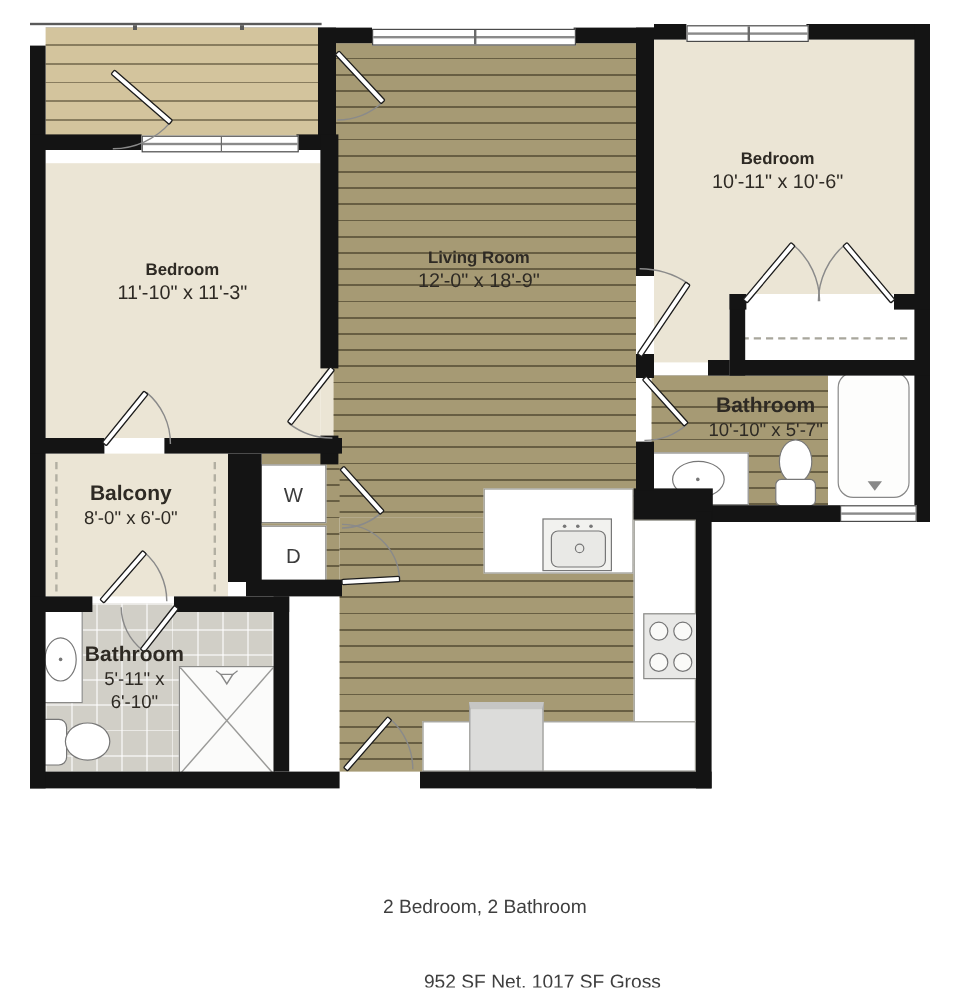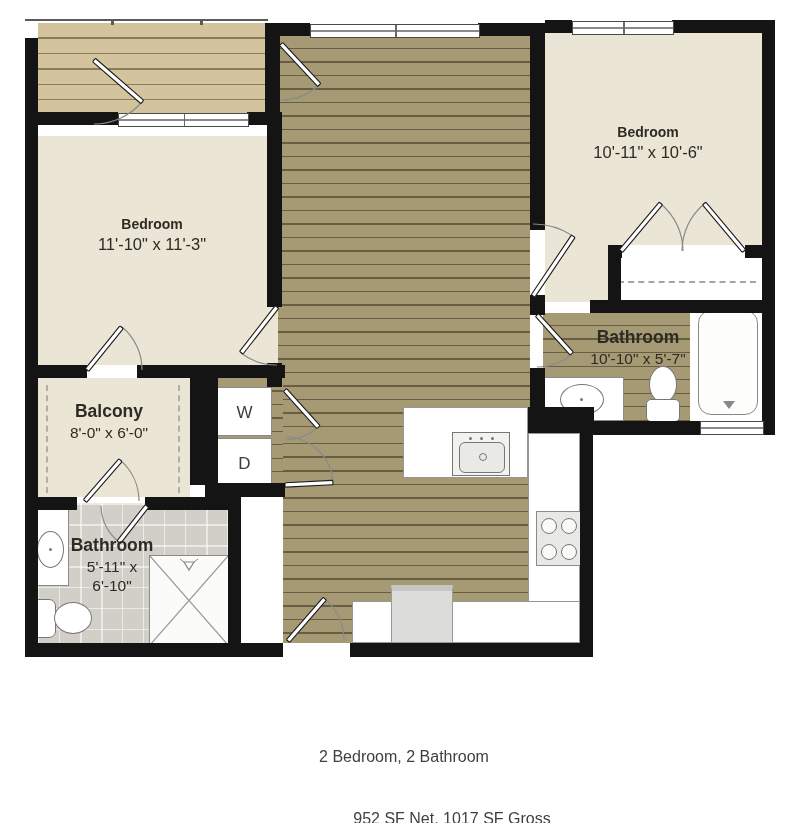--- a/index.html
+++ b/index.html
@@ -223,20 +223,24 @@
     <g>
       <path d="M572,354 A52,52 0 0 1 537,367" fill="none" stroke="#8a8a8a" stroke-width="1.2"></path>
       <rect x="0" y="-2.2" width="52" height="4.4" rx="1" fill="#fff" stroke="#1c1c1c" stroke-width="1.1" transform="translate(537,315) rotate(48)"></rect>
     </g>
   </svg>
 
   <div class="rlabel lab-lg" style="left:152px;top:216px;">
     <span class="rn">Bedroom</span>
     <span class="rd">11'-10" x 11'-3"</span>
   </div>
+  <div class="rlabel lab-lg" style="left:399px;top:206px;">
+    <span class="rn">Living Room</span>
+    <span class="rd">12'-0" x 18'-9"</span>
+  </div>
   <div class="rlabel lab-lg" style="left:648px;top:124px;">
     <span class="rn">Bedroom</span>
     <span class="rd">10'-11" x 10'-6"</span>
   </div>
   <div class="rlabel lab-md" style="left:638px;top:327px;">
     <span class="rn">Bathroom</span>
     <span class="rd">10'-10" x 5'-7"</span>
   </div>
   <div class="rlabel lab-md" style="left:109px;top:401px;">
     <span class="rn">Balcony</span>

